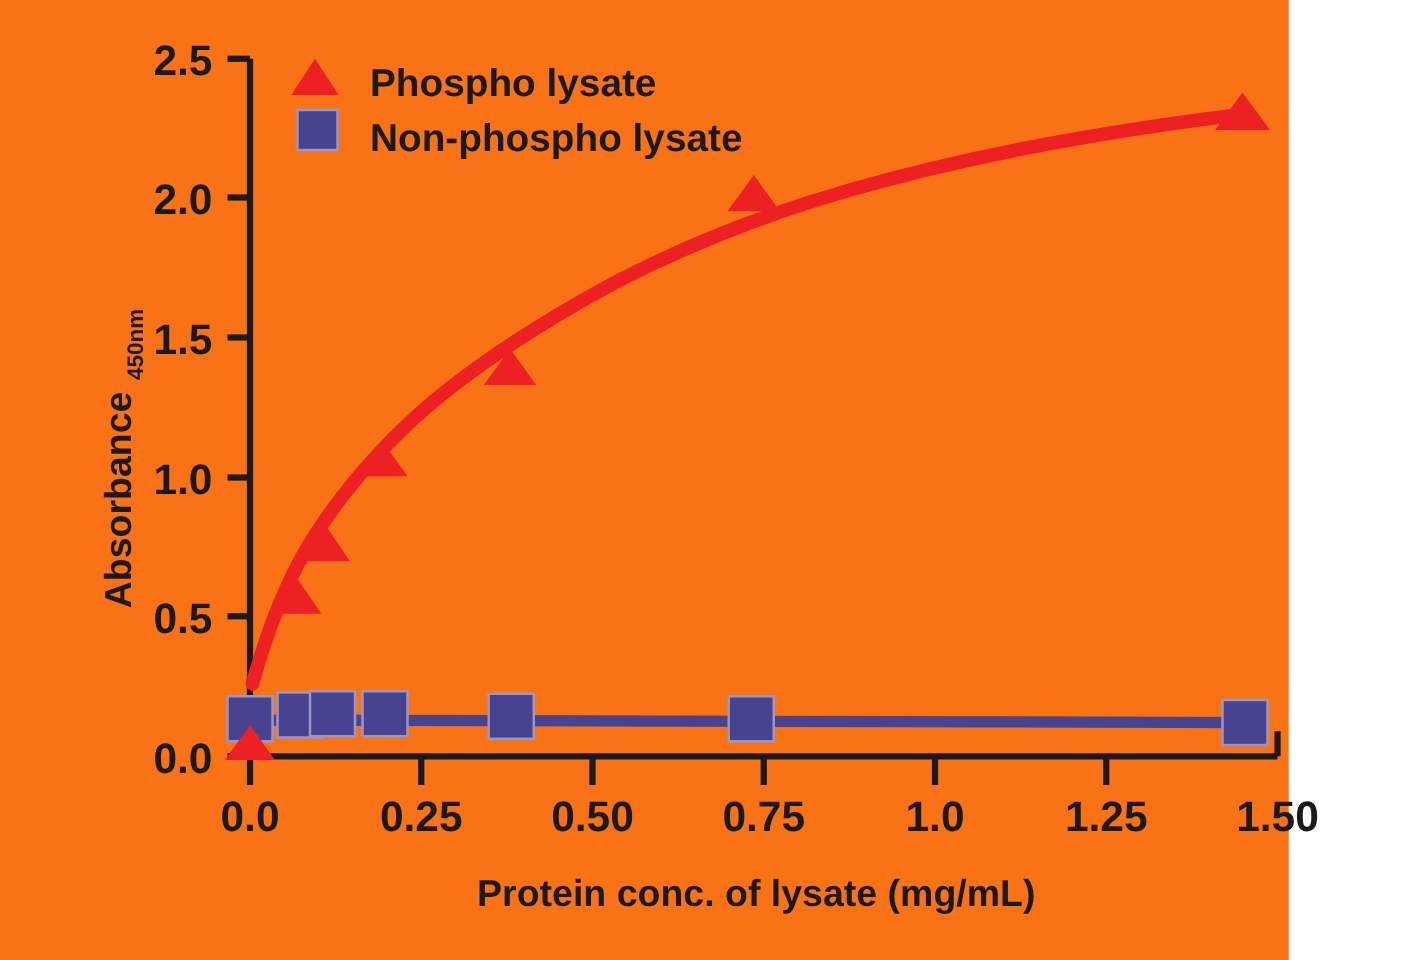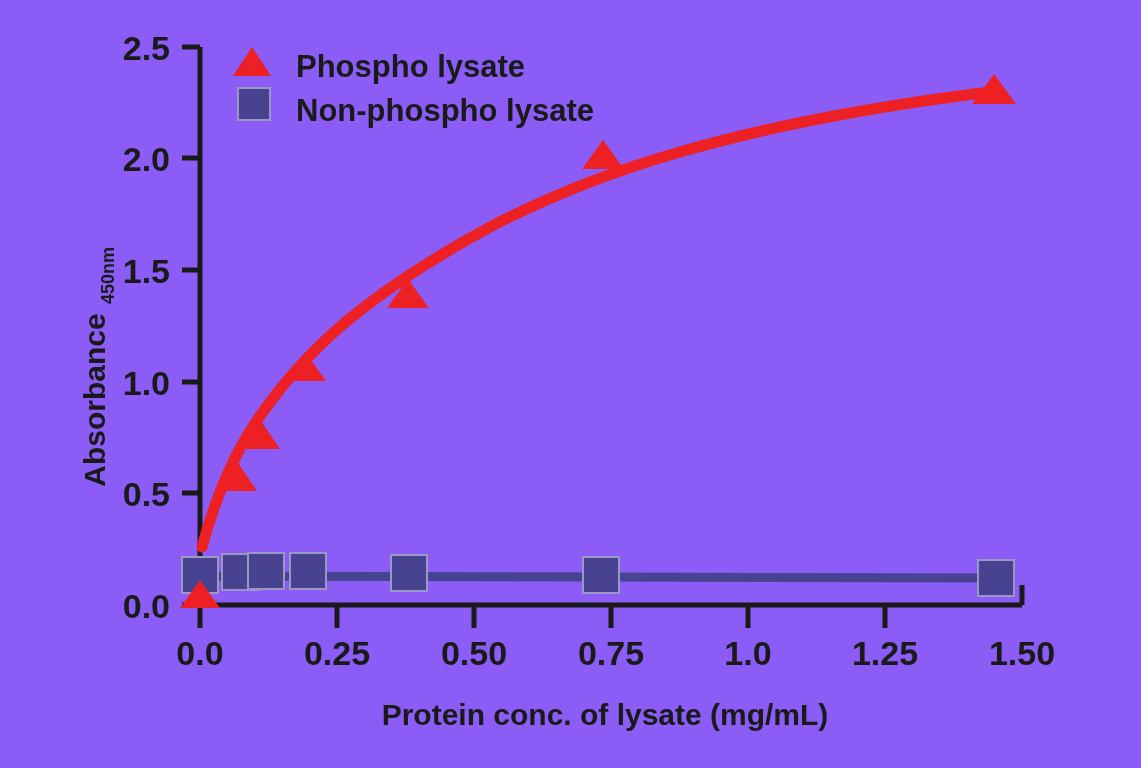--- a/index.html
+++ b/index.html
@@ -9,23 +9,23 @@
     background: #ffffff;
   }
   body {
     width: 1141px;
     height: 768px;
     font-family: "Liberation Sans", sans-serif;
     overflow: hidden;
   }
   #figure {
     position: relative;
-    width: 1141px;
+    width: 1031px;
     height: 768px;
-    background: #8b5cf6;
+    background: #f97316;
   }
   #plot-svg {
     position: absolute;
     left: 0;
     top: 0;
     width: 1141px;
     height: 768px;
     display: block;
   }
   .axis-tick-label {

